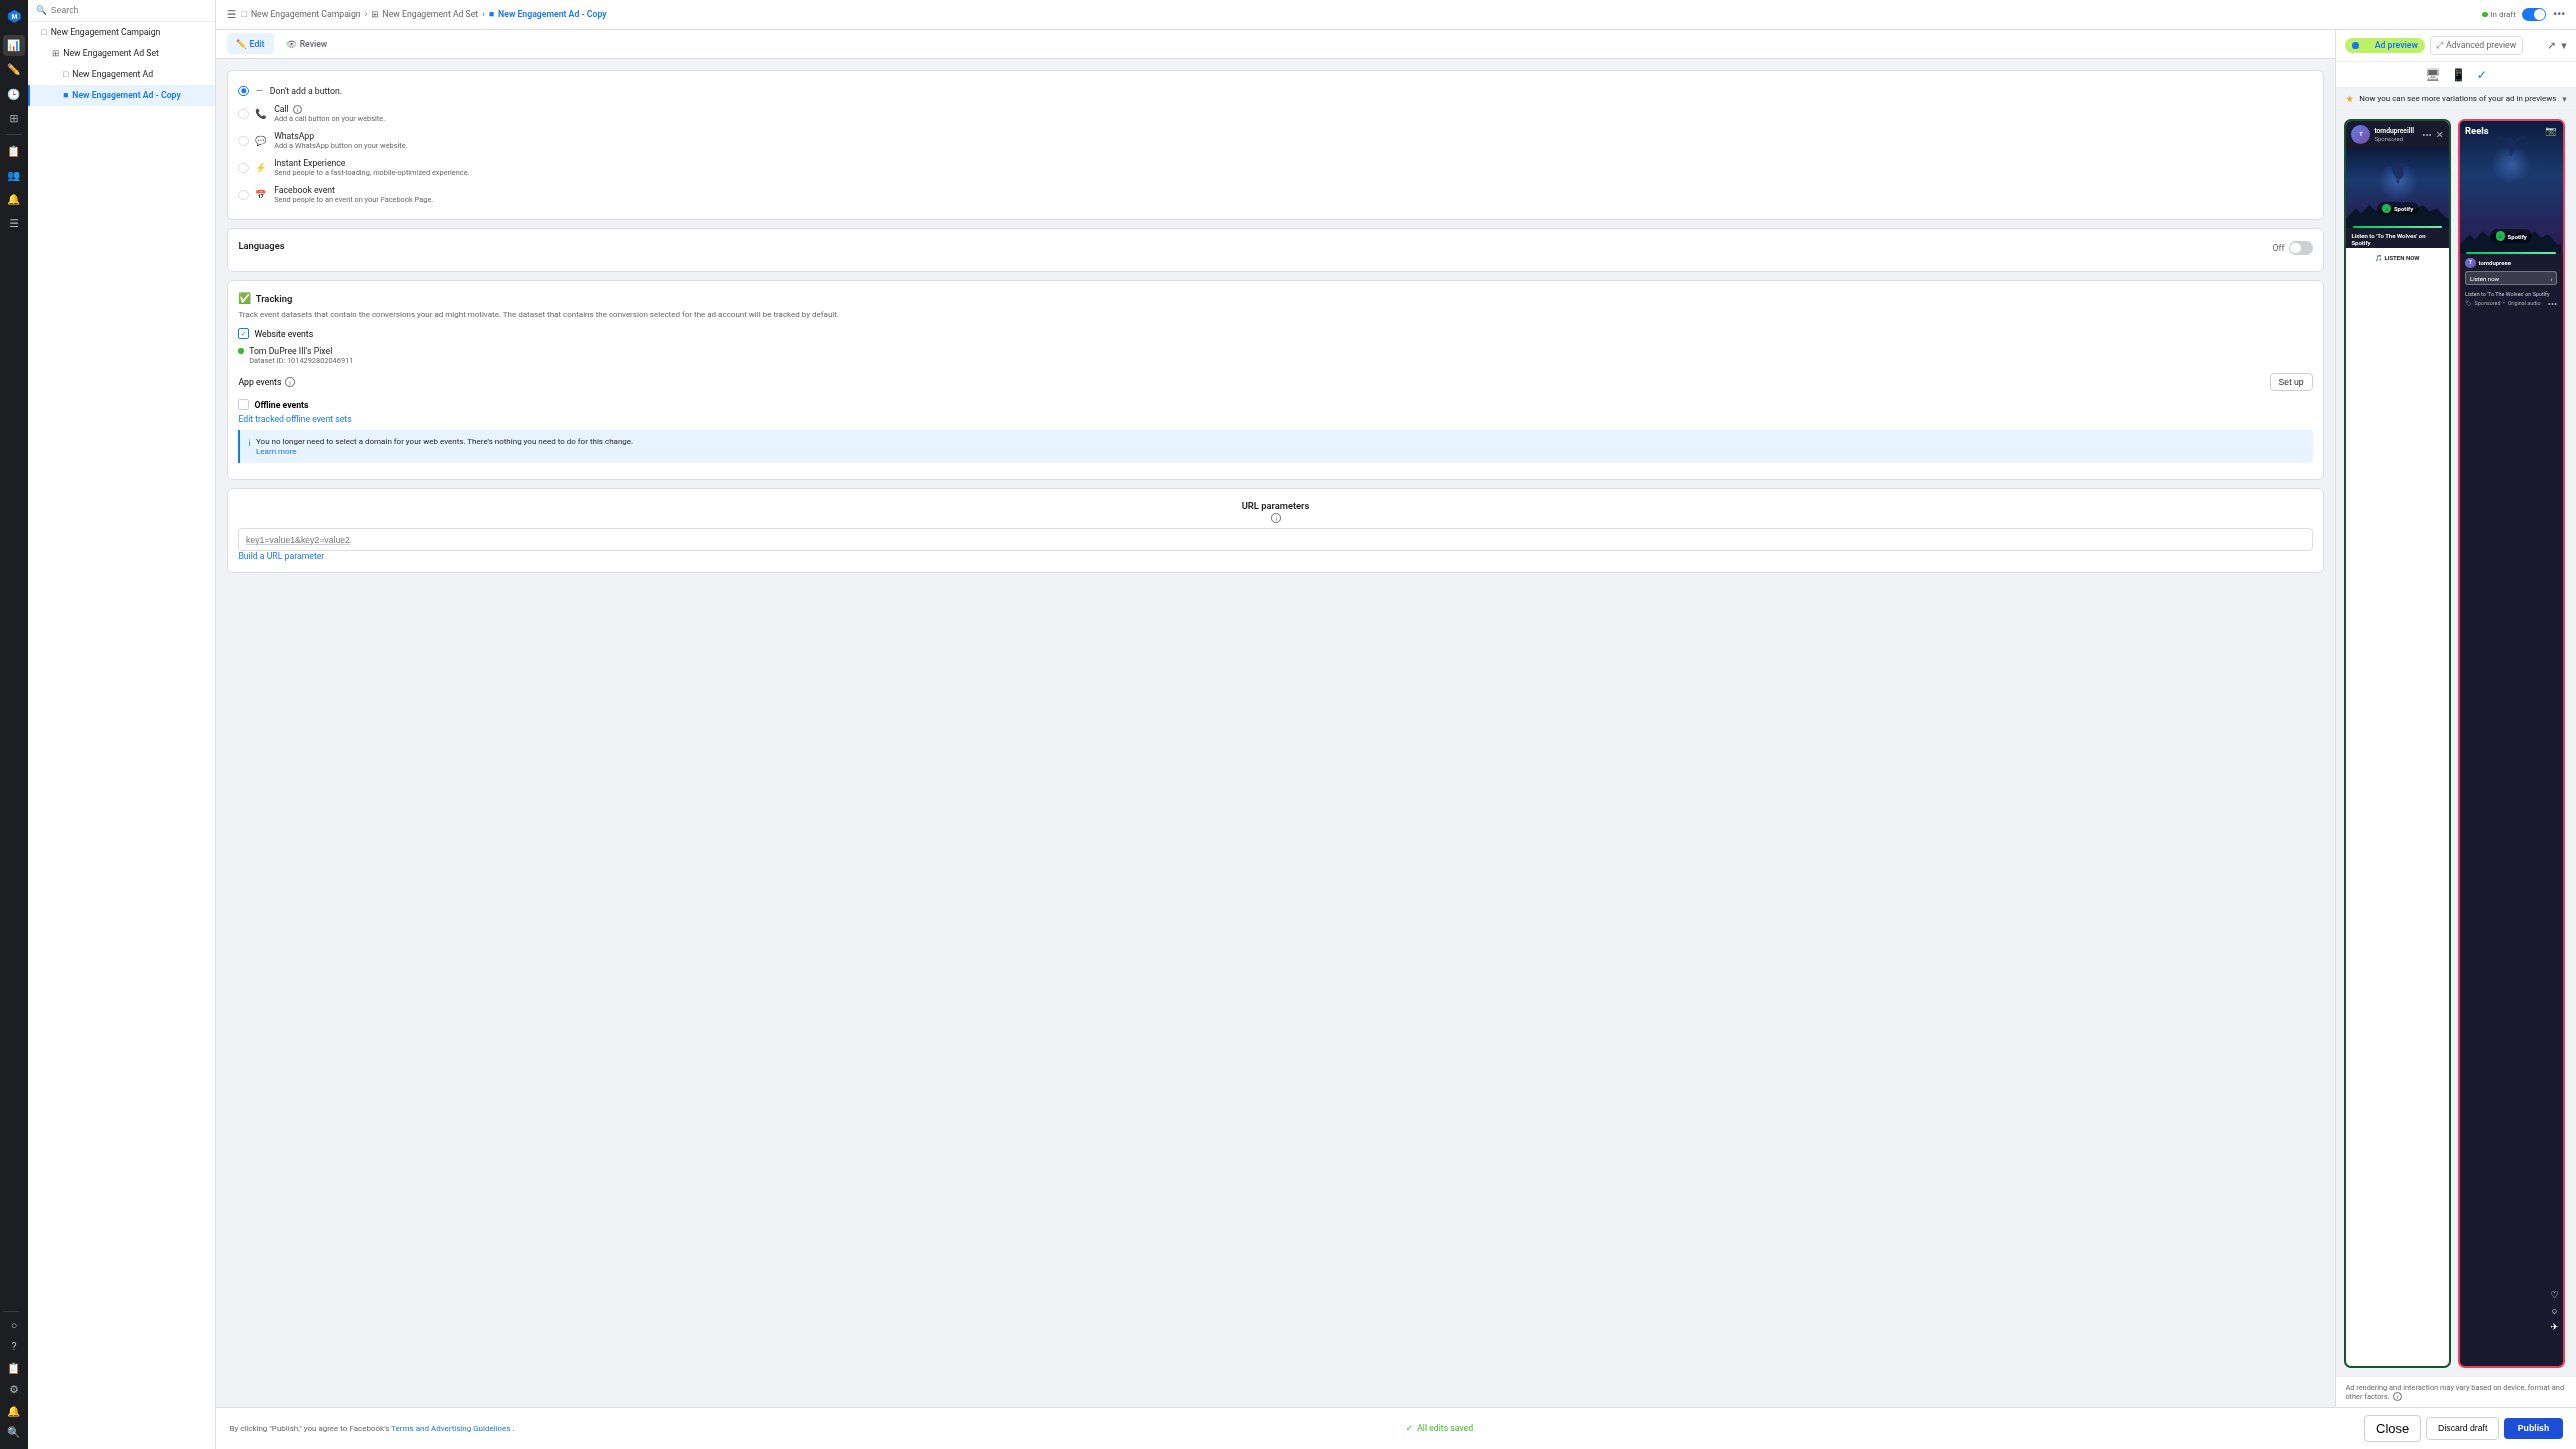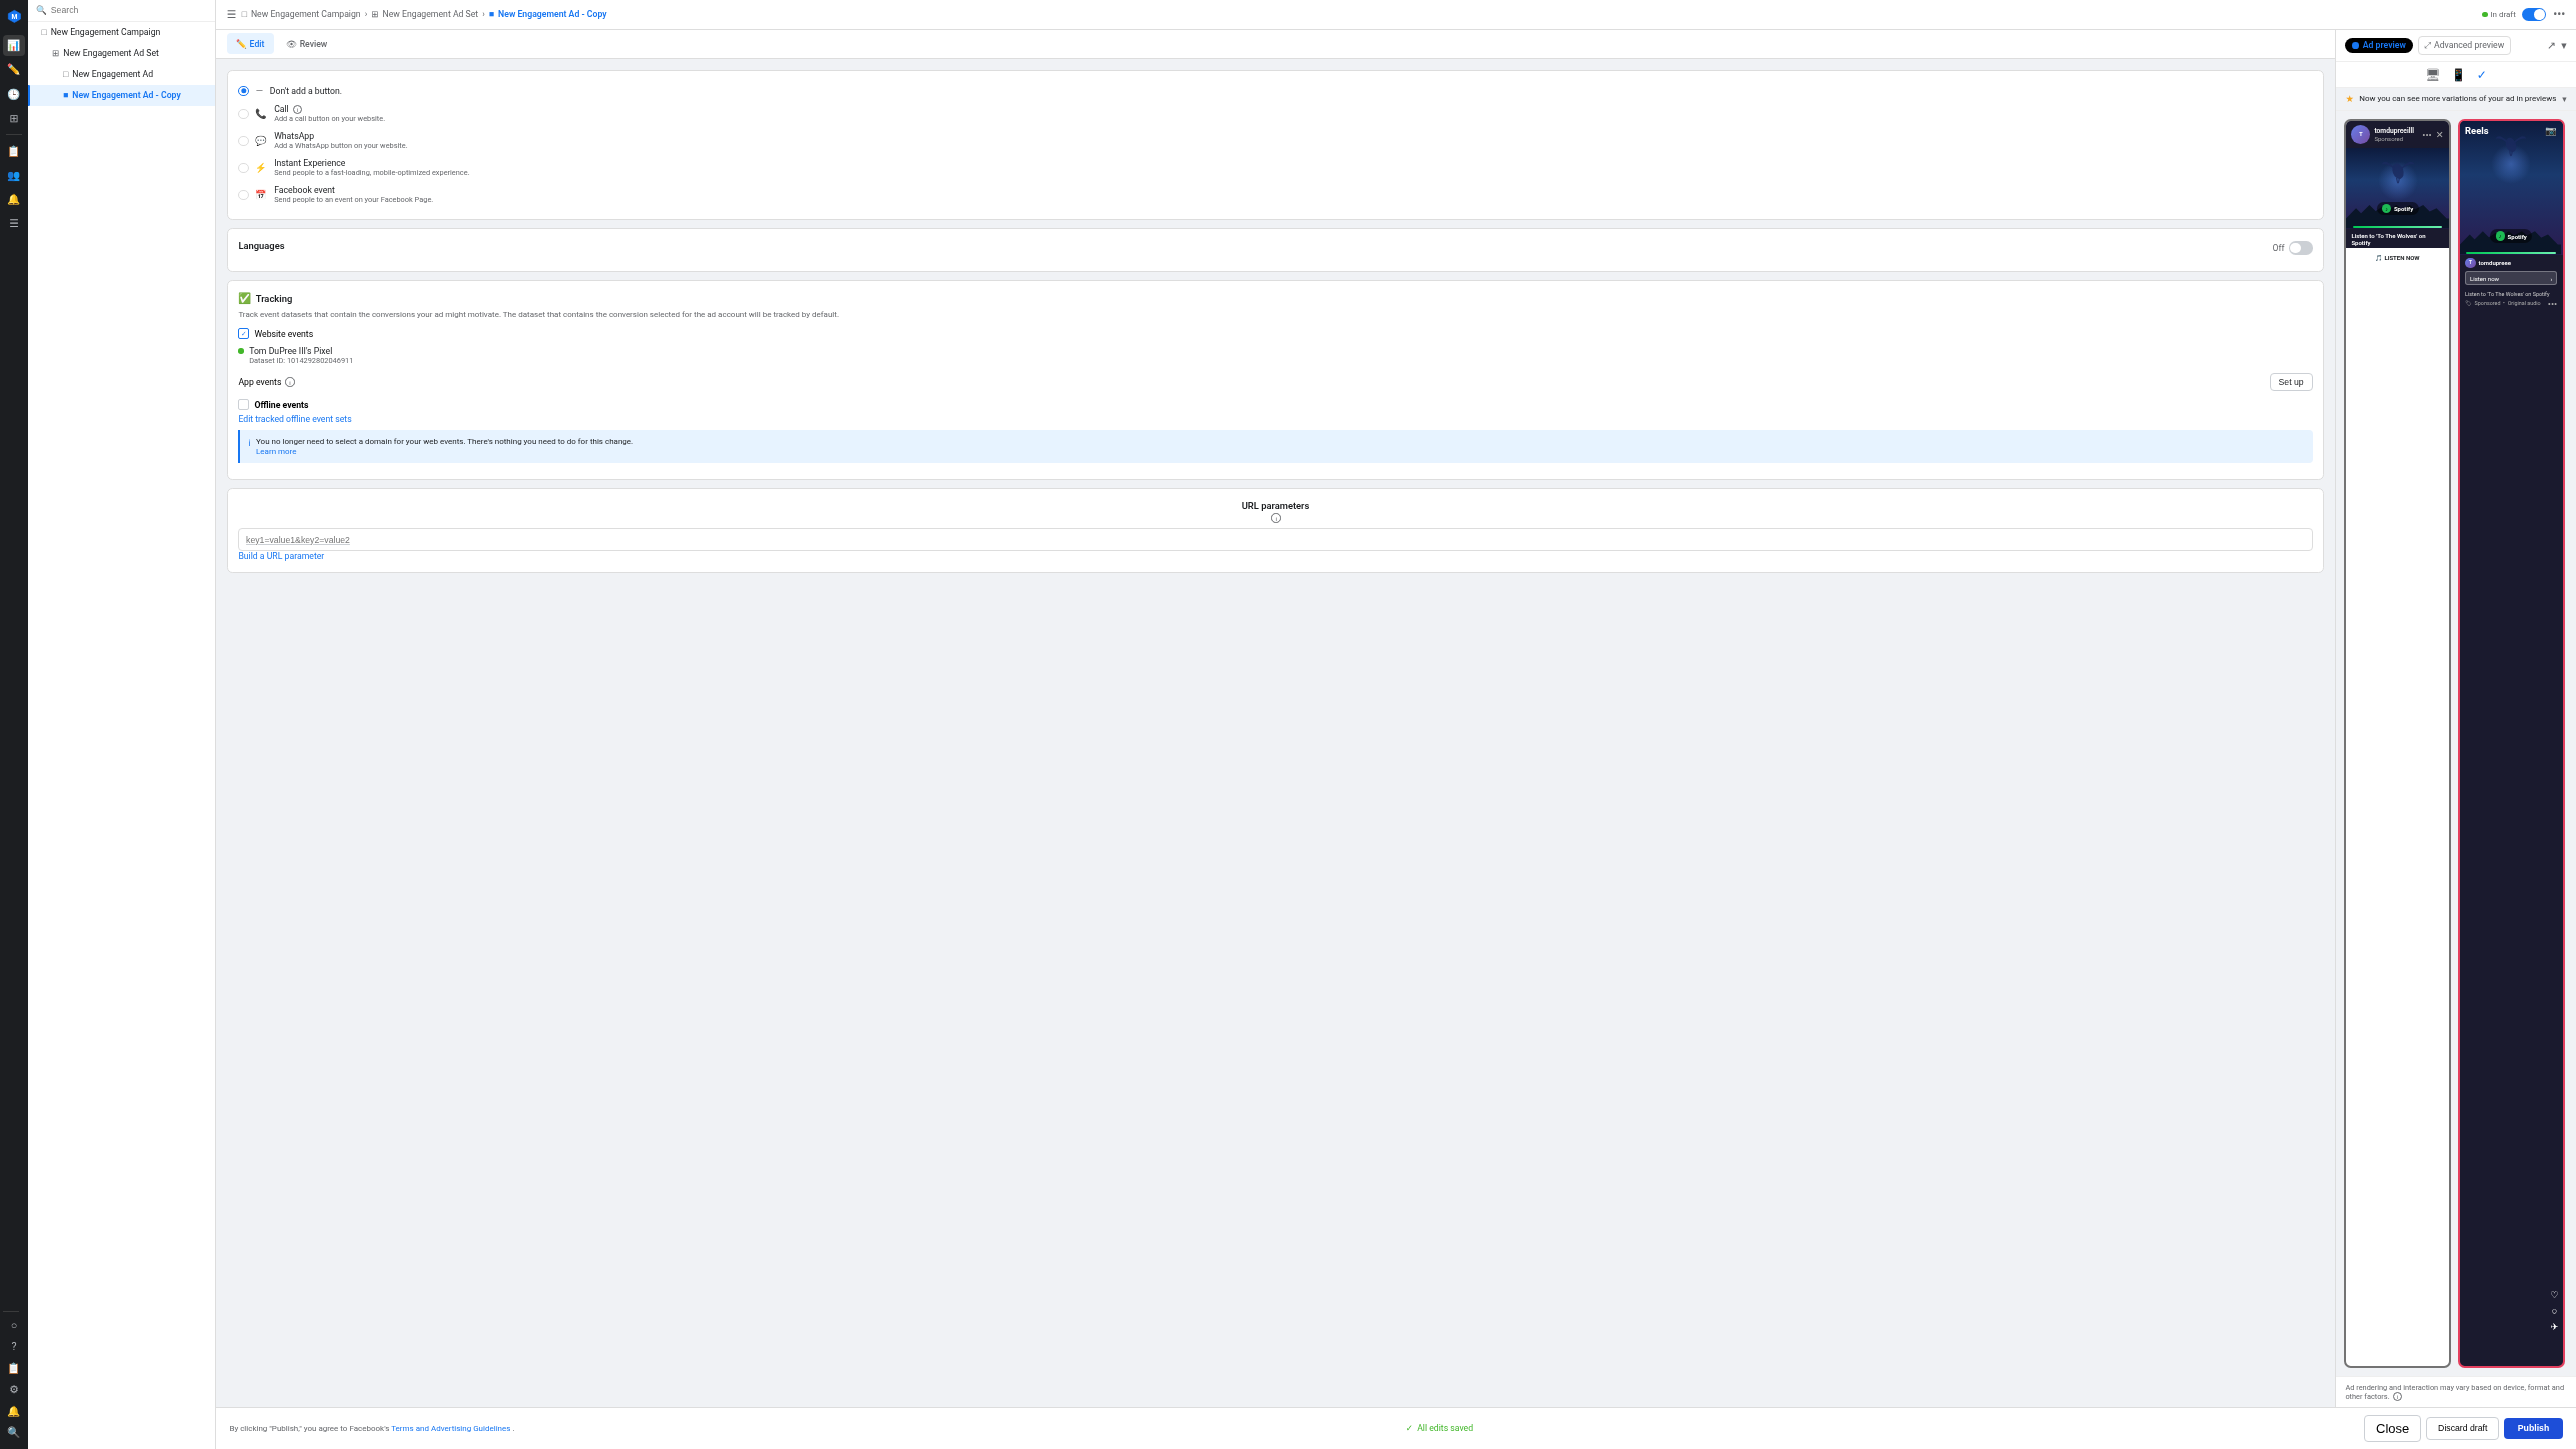--- a/index.html
+++ b/index.html
@@ -196,21 +196,21 @@
       flex-direction: column;
       flex-shrink: 0;
     }
     .preview-header {
       padding: 6.7px 9.4px;
       border-bottom: 0.7px solid #eee;
       display: flex;
       align-items: center;
       gap: 5.4px;
     }
-    .preview-toggle { display: flex; align-items: center; gap: 4px; background: #000000; padding: 2.7px 6.7px; border-radius: 13.4px; cursor: pointer; }
+    .preview-toggle { display: flex; align-items: center; gap: 16px; background: #bef264; padding: 2.7px 6.7px; border-radius: 13.4px; cursor: pointer; }
     .preview-toggle-dot { width: 6.7px; height: 6.7px; border-radius: 50%; background: #1877f2; }
     .preview-toggle-label { font-size: 8.7px; font-weight: 600; color: #1877f2; }
     .advanced-preview-btn { display: flex; align-items: center; gap: 2.7px; font-size: 8.7px; color: #65676b; cursor: pointer; padding: 2.7px 5.4px; border-radius: 4px; border: 0.7px solid #ddd; }
     .preview-icons { display: flex; align-items: center; gap: 5.4px; margin-left: auto; }
     .preview-icon-btn { cursor: pointer; color: #65676b; font-size: 10.7px; }
 
     .preview-device-bar {
       padding: 5.4px 9.4px;
       display: flex;
       align-items: center;
@@ -241,21 +241,21 @@
       background: #f0f2f5;
       display: flex;
       gap: 6.7px;
     }
 
     .ad-preview-card {
       flex: 1;
       background: #fff;
       border-radius: 6.7px;
       overflow: hidden;
-      border: 2px solid #737373;
+      border: 2px solid #14532d;
       position: relative;
       max-width: 107px;
     }
 
     
     .post-header {
       display: flex;
       align-items: center;
       gap: 4px;
       padding: 4px 5.4px;

